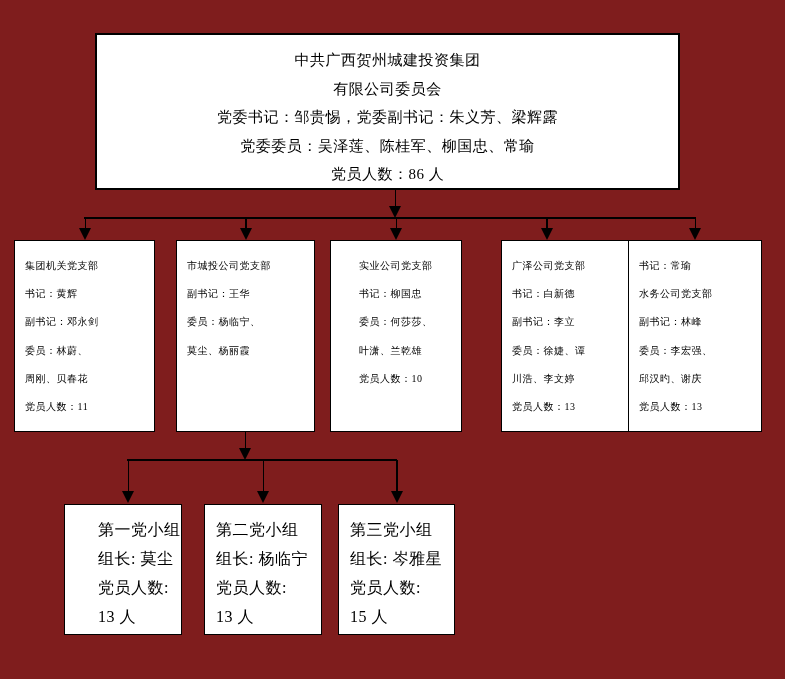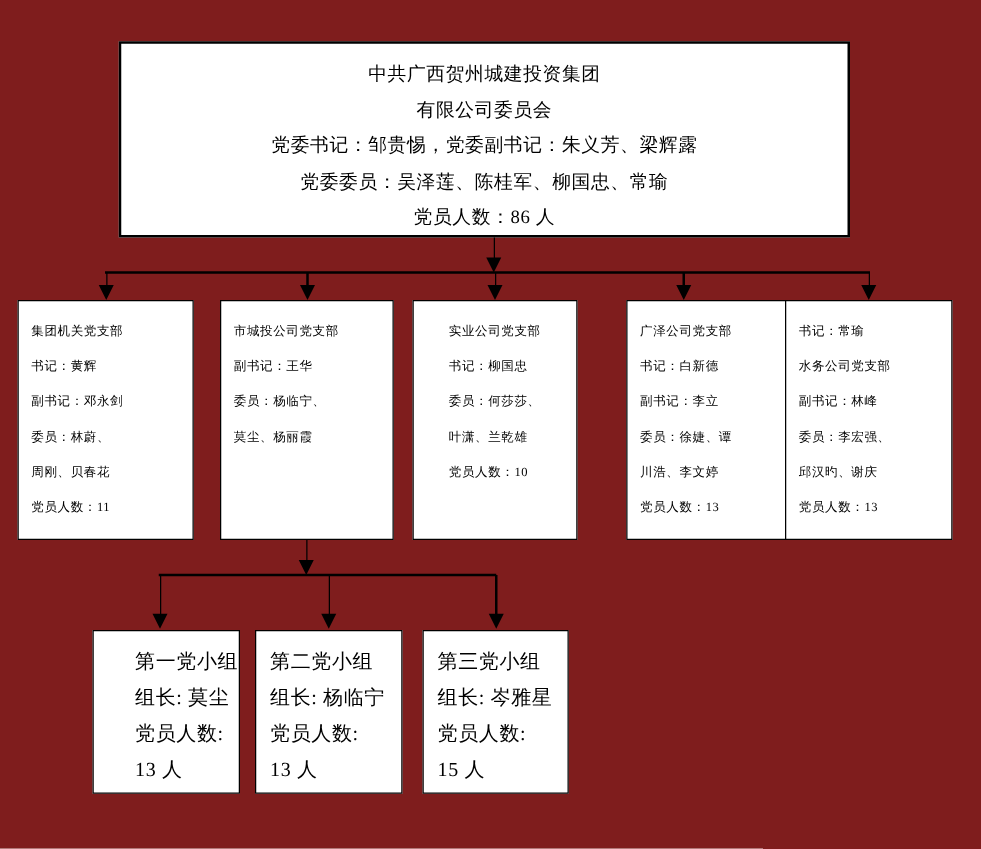--- a/index.html
+++ b/index.html
@@ -126,21 +126,21 @@
   <div class="arrow-down" style="left:245px; top:448px;"></div>
   <div class="hline" style="left:127px; top:459px; width:270px;"></div>
 
   <div class="vline" style="left:127.5px; top:460px; height:32px;"></div>
   <div class="arrow-down" style="left:128px; top:491px;"></div>
   <div class="vline" style="left:262.5px; top:460px; height:32px;"></div>
   <div class="arrow-down" style="left:263px; top:491px;"></div>
   <div class="vline" style="left:396px; top:460px; height:32px;"></div>
   <div class="arrow-down" style="left:396.5px; top:491px;"></div>
 
-  <div class="box group-box" style="left:74px; top:504px; width:118px; height:131px;padding-left:33px;">
+  <div class="box group-box" style="left:64px; top:504px; width:118px; height:131px;padding-left:33px;">
     <div class="tline">第一党小组</div>
     <div class="tline">组长: 莫尘</div>
     <div class="tline">党员人数:</div>
     <div class="tline">13 人</div>
   </div>
 
   <div class="box group-box" style="left:204px; top:504px; width:118px; height:131px;">
     <div class="tline">第二党小组</div>
     <div class="tline">组长: 杨临宁</div>
     <div class="tline">党员人数:</div>

